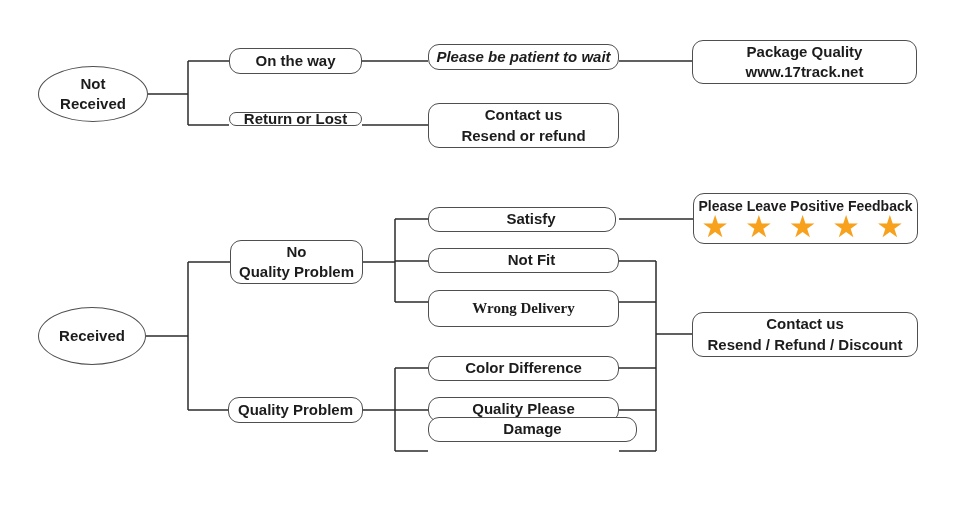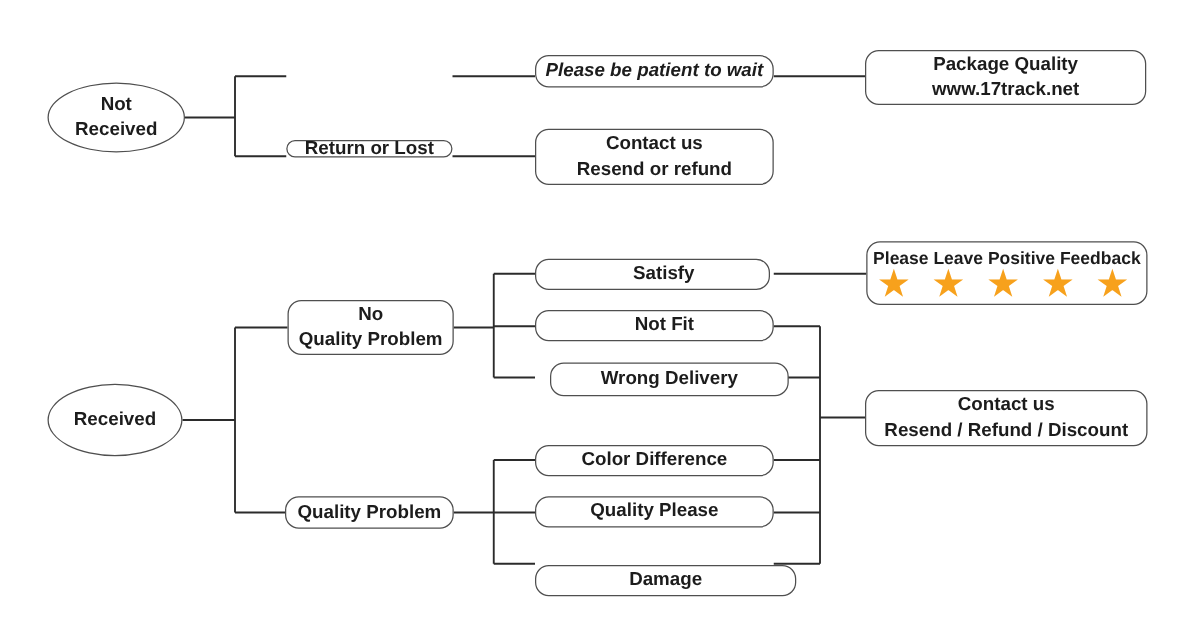--- a/index.html
+++ b/index.html
@@ -97,20 +97,21 @@
     <line x1="619" y1="368" x2="656" y2="368"></line>
     <line x1="619" y1="410" x2="656" y2="410"></line>
     <line x1="619" y1="451" x2="656" y2="451"></line>
     <line x1="656" y1="261" x2="656" y2="451"></line>
     <line x1="656" y1="334" x2="692" y2="334"></line>
   </svg>
 
   <div class="node ellipse" style="left:38px; top:66px; width:110px; height:56px;">Not
 Received</div>
 
+  <div class="node" style="left:229px; top:48px; width:133px; height:26px;">On the way</div>
 
   <div class="node" style="left:229px; top:112px; width:133px; height:14px;">Return or Lost</div>
 
   <div class="node" style="left:428px; top:44px; width:191px; height:26px;font-style:italic;">Please be patient to wait</div>
 
   <div class="node" style="left:692px; top:40px; width:225px; height:44px;">Package Quality
 www.17track.net</div>
 
   <div class="node" style="left:428px; top:103px; width:191px; height:45px;">Contact us
 Resend or refund</div>
@@ -119,27 +120,27 @@
 
   <div class="node" style="left:230px; top:240px; width:133px; height:44px;">No
 Quality Problem</div>
 
   <div class="node" style="left:228px; top:397px; width:135px; height:26px;">Quality Problem</div>
 
   <div class="node" style="left:428px; top:207px; width:188px; height:25px;padding-left:18px;">Satisfy</div>
 
   <div class="node" style="left:428px; top:248px; width:191px; height:25px;padding-left:16px;">Not Fit</div>
 
-  <div class="node" style="left:440px; top:290px; width:191px; height:27px;">Wrong Delivery</div>
+  <div class="node" style="left:428px; top:290px; width:191px; height:37px;font-family:Liberation Serif, serif;">Wrong Delivery</div>
 
   <div class="node" style="left:428px; top:356px; width:191px; height:25px;">Color Difference</div>
 
   <div class="node" style="left:428px; top:397px; width:191px; height:25px;">Quality Please</div>
 
-  <div class="node" style="left:428px; top:452px; width:209px; height:25px;">Damage</div>
+  <div class="node" style="left:428px; top:417px; width:209px; height:25px;">Damage</div>
 
   <div class="node" style="left:693px; top:193px; width:225px; height:51px;">
     <div class="feedback-label">Please Leave Positive Feedback</div>
     <div class="stars">★ ★ ★ ★ ★</div>
   </div>
 
   <div class="node" style="left:692px; top:312px; width:226px; height:45px;">Contact us
 Resend / Refund / Discount</div>
 
 </div>

